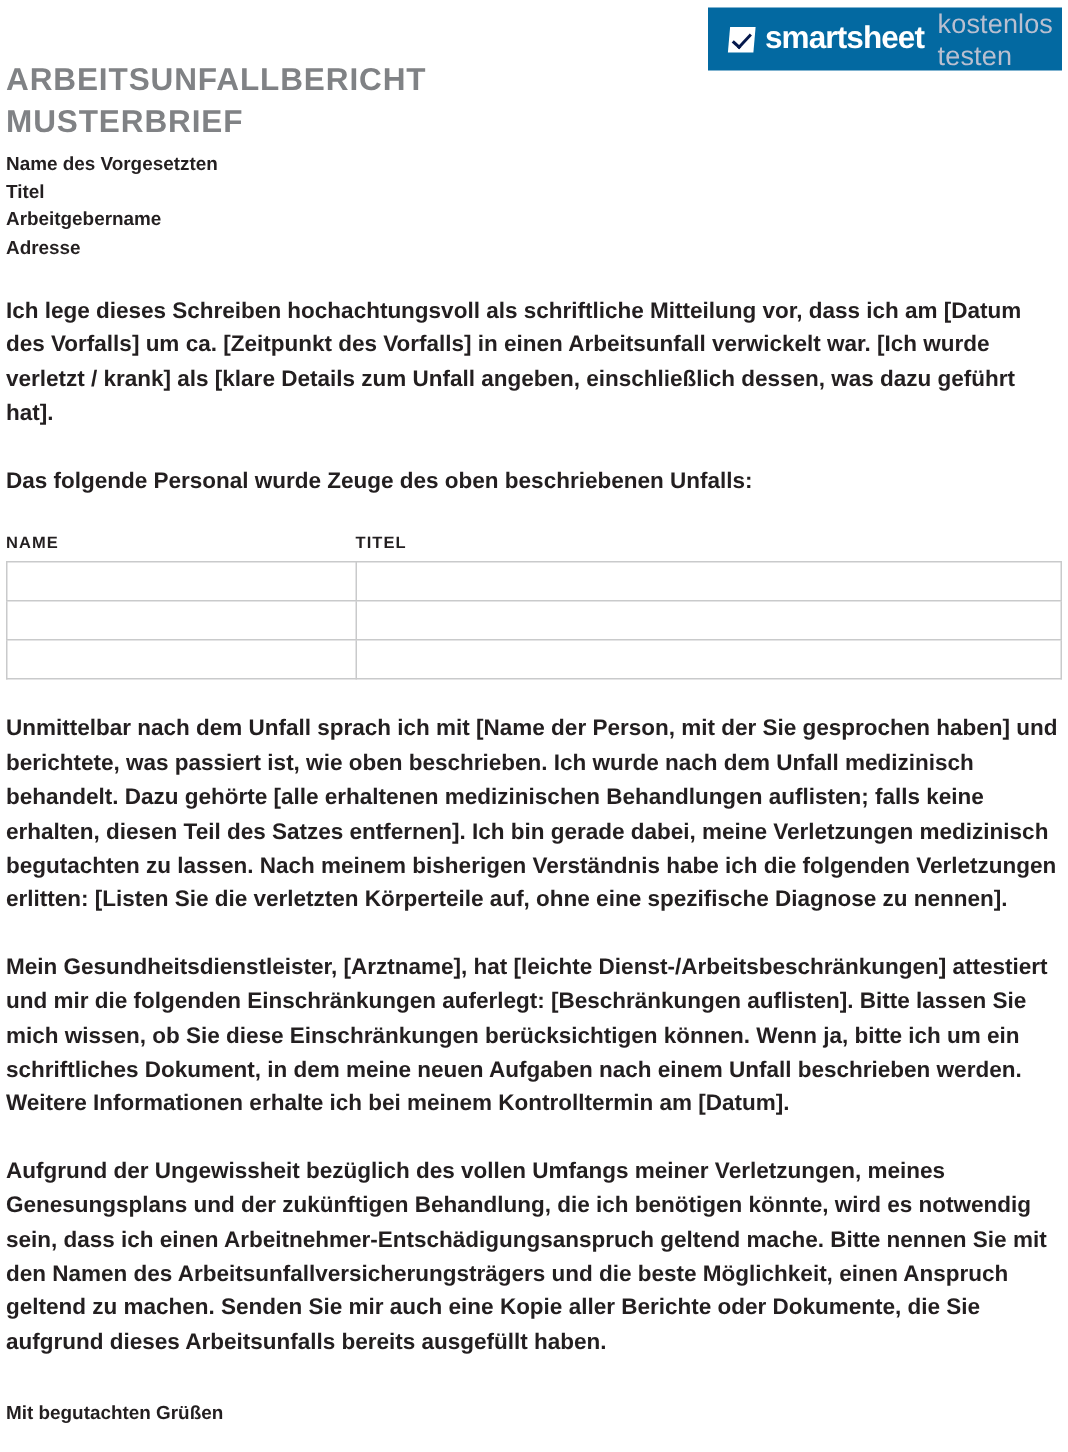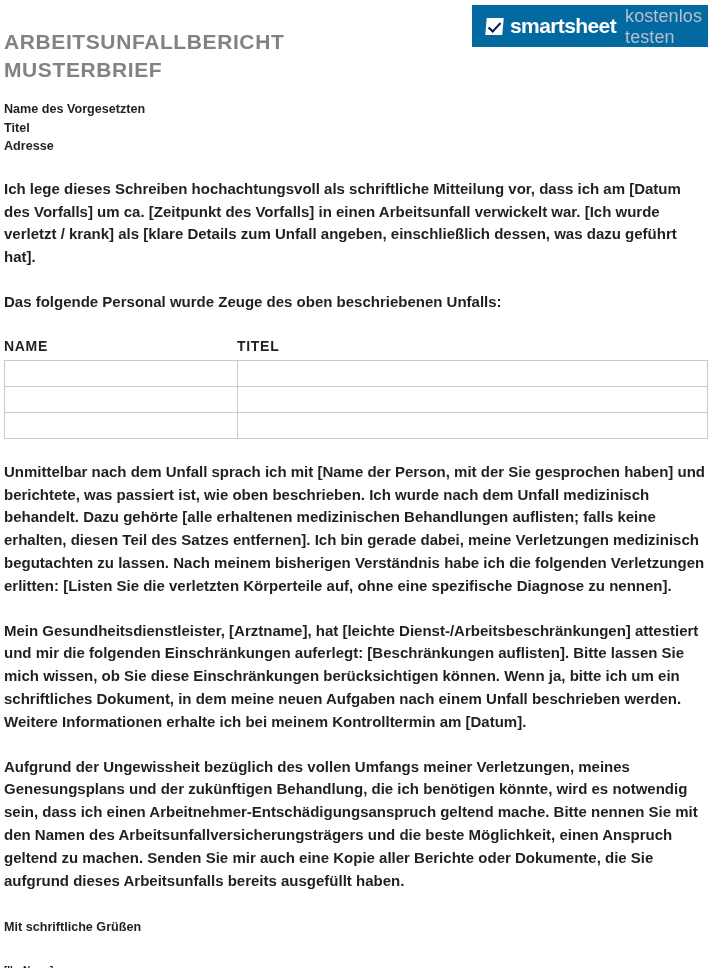--- a/index.html
+++ b/index.html
@@ -19,21 +19,21 @@
   }
 
   
   .header {
     position: relative;
     height: 100px;
   }
   .doc-title {
     position: absolute;
     left: 4px;
-    top: 28px;
+    top: 40px;
     font-size: 21px;
     font-weight: bold;
     letter-spacing: 0.6px;
     line-height: 1.32;
     color: #808285;
     text-transform: uppercase;
     margin: 0;
     white-space: pre-line;
     width: 420px;
   }
@@ -110,21 +110,21 @@
     font-size: 15px;
     line-height: 1.52;
     margin-top: 22px;
     text-align: left;
     max-width: 708px;
   }
 
   
   .table-head {
     display: flex;
-    font-size: 14px;
+    font-size: 11px;
     letter-spacing: 0.7px;
     margin-top: 24px;
     margin-bottom: 6px;
     color: #231f20;
   }
   .table-head .col-name { width: 233px; }
 
   table.witness {
     width: 704px;
     border-collapse: collapse;
@@ -155,20 +155,21 @@
     <span class="logo-word">smartsheet</span>
     <span class="logo-tag">kostenlos testen</span>
   </div>
 </div>
 
 <div class="sheet">
 
   <div class="addr-block">
     <div>Name des Vorgesetzten</div>
     <div>Titel</div>
+    <div>Arbeitgebername</div>
     <div>Adresse</div>
   </div>
 
 
   <div class="para">Ich lege dieses Schreiben hochachtungsvoll als schriftliche Mitteilung vor, dass ich am [Datum des Vorfalls] um ca. [Zeitpunkt des Vorfalls] in einen Arbeitsunfall verwickelt war. [Ich wurde verletzt / krank] als [klare Details zum Unfall angeben, einschließlich dessen, was dazu geführt hat].</div>
 
   <div class="para">Das folgende Personal wurde Zeuge des oben beschriebenen Unfalls:</div>
 
   <div class="table-head">
     <div class="col-name">NAME</div>
@@ -192,19 +193,19 @@
     </tbody>
   </table>
 
   <div class="para">Unmittelbar nach dem Unfall sprach ich mit [Name der Person, mit der Sie gesprochen haben] und berichtete, was passiert ist, wie oben beschrieben. Ich wurde nach dem Unfall medizinisch behandelt. Dazu gehörte [alle erhaltenen medizinischen Behandlungen auflisten; falls keine erhalten, diesen Teil des Satzes entfernen]. Ich bin gerade dabei, meine Verletzungen medizinisch begutachten zu lassen. Nach meinem bisherigen Verständnis habe ich die folgenden Verletzungen erlitten: [Listen Sie die verletzten Körperteile auf, ohne eine spezifische Diagnose zu nennen].</div>
 
   <div class="para">Mein Gesundheitsdienstleister, [Arztname], hat [leichte Dienst-/Arbeitsbeschränkungen] attestiert und mir die folgenden Einschränkungen auferlegt: [Beschränkungen auflisten]. Bitte lassen Sie mich wissen, ob Sie diese Einschränkungen berücksichtigen können. Wenn ja, bitte ich um ein schriftliches Dokument, in dem meine neuen Aufgaben nach einem Unfall beschrieben werden. Weitere Informationen erhalte ich bei meinem Kontrolltermin am [Datum].</div>
 
   <div class="para">Aufgrund der Ungewissheit bezüglich des vollen Umfangs meiner Verletzungen, meines Genesungsplans und der zukünftigen Behandlung, die ich benötigen könnte, wird es notwendig sein, dass ich einen Arbeitnehmer-Entschädigungsanspruch geltend mache. Bitte nennen Sie mit den Namen des Arbeitsunfallversicherungsträgers und die beste Möglichkeit, einen Anspruch geltend zu machen. Senden Sie mir auch eine Kopie aller Berichte oder Dokumente, die Sie aufgrund dieses Arbeitsunfalls bereits ausgefüllt haben.</div>
 
 
-  <div class="closing">Mit schriftliche Grüßen</div>
+  <div class="closing">Mit begutachten Grüßen</div>
 
   <div class="sign-block">
     <div>[Ihr Name]</div>
   </div>
 
 </div>
 
 </body></html>

